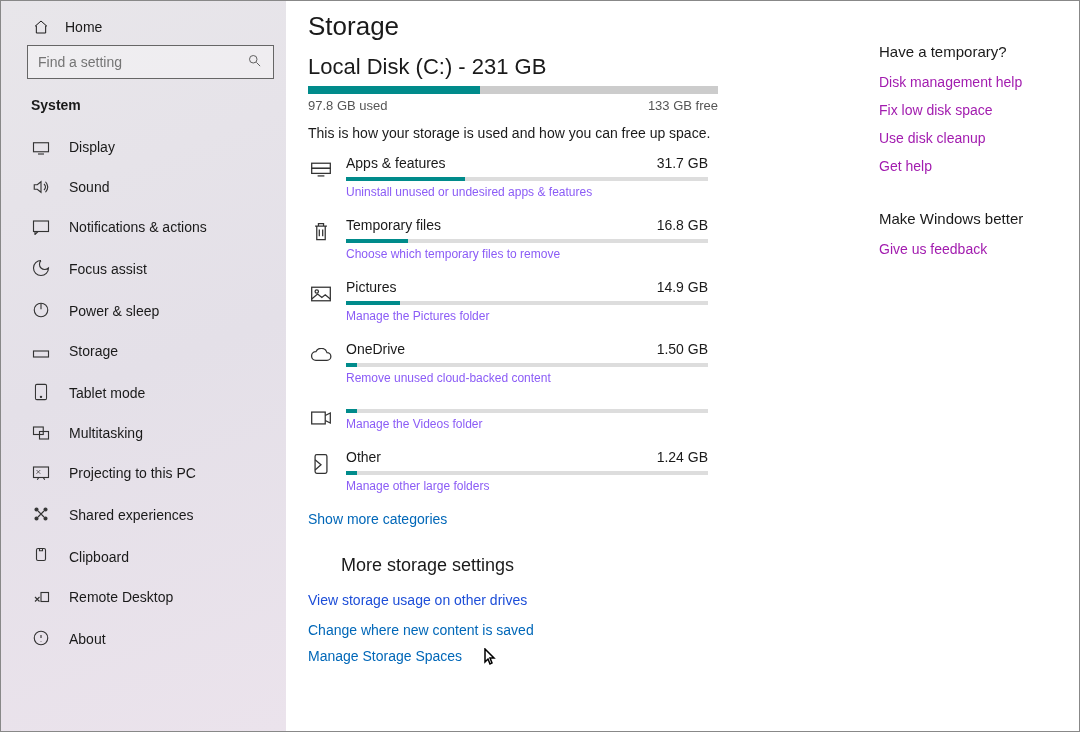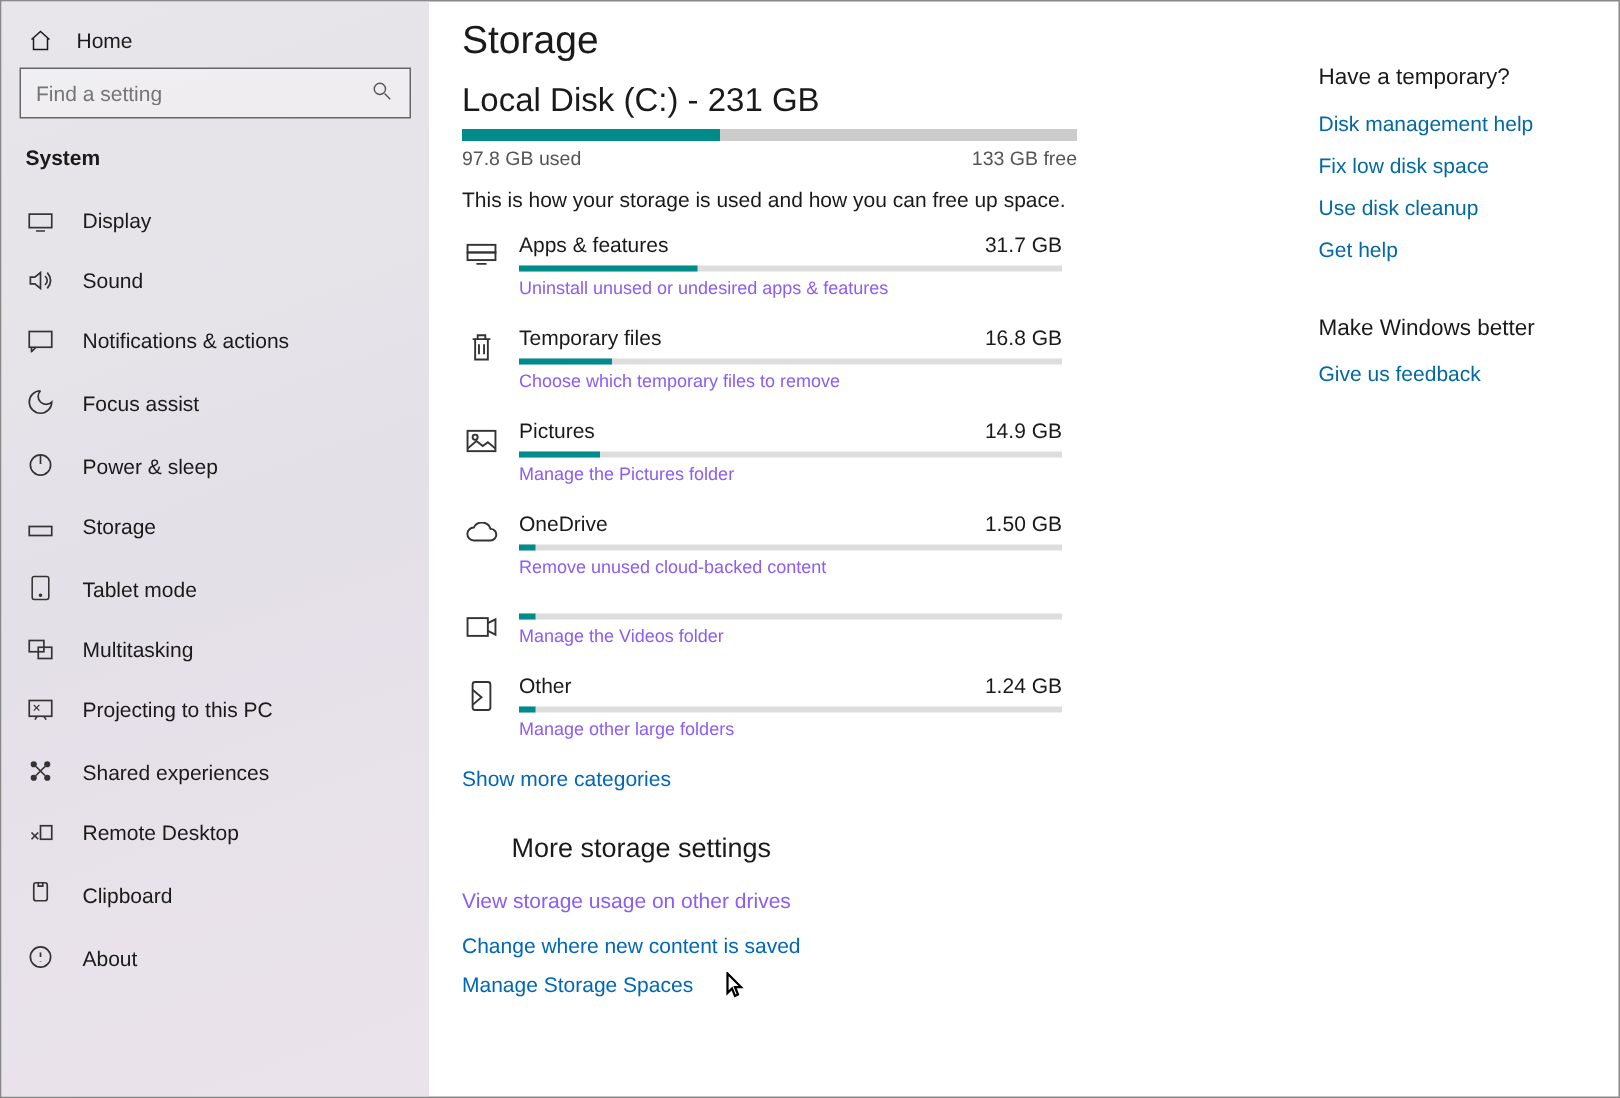--- a/index.html
+++ b/index.html
@@ -10,21 +10,21 @@
       width: 1080px;
       height: 732px;
       display: flex;
       overflow: hidden;
       background: #fff;
       border: 1px solid #888;
     }
     .sidebar {
       width: 285px;
       background: linear-gradient(160deg, #e8e6ea 0%, #e4e0e8 50%, #ebe3ec 100%);
-      padding: 12px 8px 12px 8px;
+      padding: 12px 8px 12px 22px;
       display: flex;
       flex-direction: column;
     }
     .home-row {
       display: flex;
       align-items: center;
       padding: 6px 8px 10px 8px;
       cursor: pointer;
     }
     .home-row .icon { width: 20px; margin-right: 14px; display:flex; align-items:center; justify-content:center;}
@@ -125,38 +125,38 @@
       display: block;
     }
     .more-title {
       font-size: 18px;
       font-weight: 400;
       margin-top: 28px;
       margin-bottom: 16px;
       margin-left: 33px;
     }
     .muted-link {
-      color: #8b5cf6;
+      color: #1d4ed8;
       font-size: 14px;
       margin-bottom: 14px;
       display:block;
       cursor:pointer;
     }
     .right-pane {
       width: 210px;
       padding-left: 30px;
       padding-top: 32px;
     }
     .right-title {
       font-size: 15px;
       font-weight: 400;
       margin-bottom: 14px;
     }
     .right-link {
-      color: #0369a1;
+      color: #a21caf;
       cursor: pointer;
       font-size: 14px;
       margin-bottom: 12px;
       display:block;
     }
     .right-section { margin-bottom: 36px; }
     svg { stroke: currentColor; fill: none; stroke-width: 1.5; }
     .cursor-img {
       position: absolute;
       left: 480px;
@@ -278,35 +278,35 @@
             <circle cx="18" cy="6" r="2" fill="currentColor"></circle>
             <circle cx="6" cy="18" r="2" fill="currentColor"></circle>
             <circle cx="18" cy="18" r="2" fill="currentColor"></circle>
             <path d="M8 8 L16 16 M16 8 L8 16"></path>
           </svg>
         </span>
         <span>Shared experiences</span>
       </li>
       <li class="nav-item">
         <span class="icon">
+          <svg width="16" height="18" viewBox="0 0 20 24">
+            <rect x="4" y="2" width="12" height="16" rx="2"></rect>
+            <path d="M8 2 V5 H12 V2"></path>
+          </svg>
+        </span>
+        <span>Clipboard</span>
+      </li>
+      <li class="nav-item">
+        <span class="icon">
           <svg width="18" height="16" viewBox="0 0 24 20">
             <path d="M4 16 L10 10 M4 10 L10 16"></path>
             <rect x="12" y="4" width="10" height="12"></rect>
           </svg>
         </span>
         <span>Remote Desktop</span>
-      </li>
-      <li class="nav-item">
-        <span class="icon">
-          <svg width="16" height="18" viewBox="0 0 20 24">
-            <rect x="4" y="2" width="12" height="16" rx="2"></rect>
-            <path d="M8 2 V5 H12 V2"></path>
-          </svg>
-        </span>
-        <span>Clipboard</span>
       </li>
       <li class="nav-item">
         <span class="icon">
           <svg width="18" height="18" viewBox="0 0 24 24">
             <circle cx="12" cy="12" r="9"></circle>
             <path d="M12 8 V12 M12 16 V16.5"></path>
           </svg>
         </span>
         <span>About</span>
       </li>

